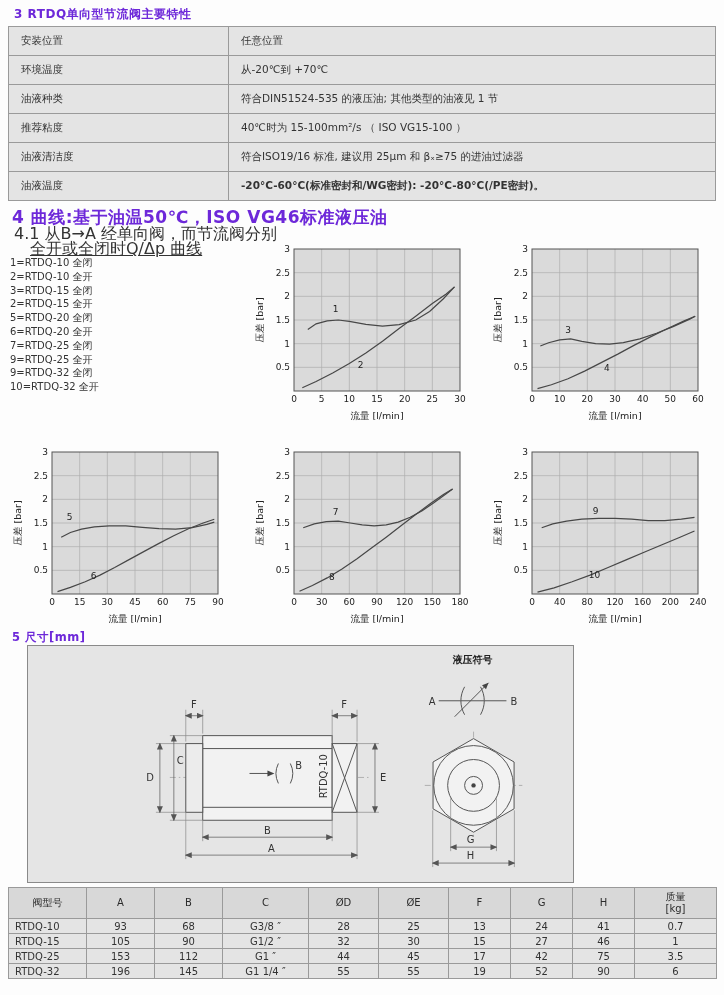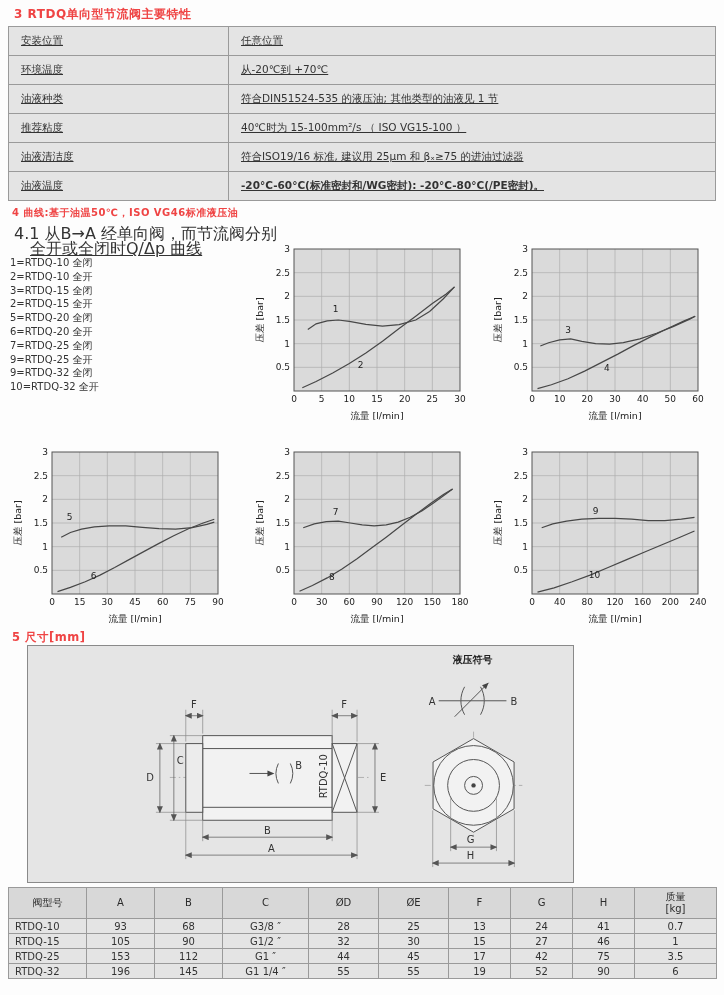--- a/index.html
+++ b/index.html
@@ -1,29 +1,29 @@
 <!DOCTYPE html>
 <html><head>
 <meta charset="utf-8">
 <style>
   * { margin:0; padding:0; box-sizing:border-box; }
   body { background:#ffffff; font-family:"DejaVu Sans","Liberation Sans",sans-serif; color:#222; }
   .page { position:relative; width:724px; height:995px; background:#fdfdfd; overflow:hidden; }
 
-  .title { position:absolute; font-size:12px; font-weight:600; color:#ef4444; letter-spacing:0.5px; }
+  .title { position:absolute; font-size:12px; font-weight:600; color:#6d28d9; letter-spacing:0.5px; }
   #title3 { left:14px; top:6px; }
-  #title4 { left:12px; top:206px; font-size:10px; }
+  #title4 { left:12px; top:206px; font-size:17px; }
   #title5 { left:12px; top:630px; font-size:11.5px; }
   .subtext { position:absolute; font-size:16px; color:#333; }
   #sub41  { left:14px; top:224px; }
   #sub41b { left:30px; top:239px;text-decoration:underline; }
 
   table.props { position:absolute; left:8px; top:26px; width:708px; border-collapse:collapse; table-layout:fixed; }
   table.props td { border:1px solid #9a9a9a; background:#e4e4e4; font-size:10.5px; color:#333;
-                   height:29px; padding:2px 12px; vertical-align:middle;text-decoration:underline; }
+                   height:29px; padding:2px 12px; vertical-align:middle; }
   table.props td.plabel { width:220px; }
   table.props td.pvalue.bold { font-weight:bold; }
 
   .legend { position:absolute; left:10px; top:256px; font-size:10px; color:#333; }
   .legend-item { line-height:13.8px; white-space:nowrap; }
 
   .chart { position:absolute; width:220px; height:178px; }
   .tick { font-size:9px; fill:#222; }
   .axis { font-size:9.5px; fill:#222; }
   .mid  { text-anchor:middle; }

